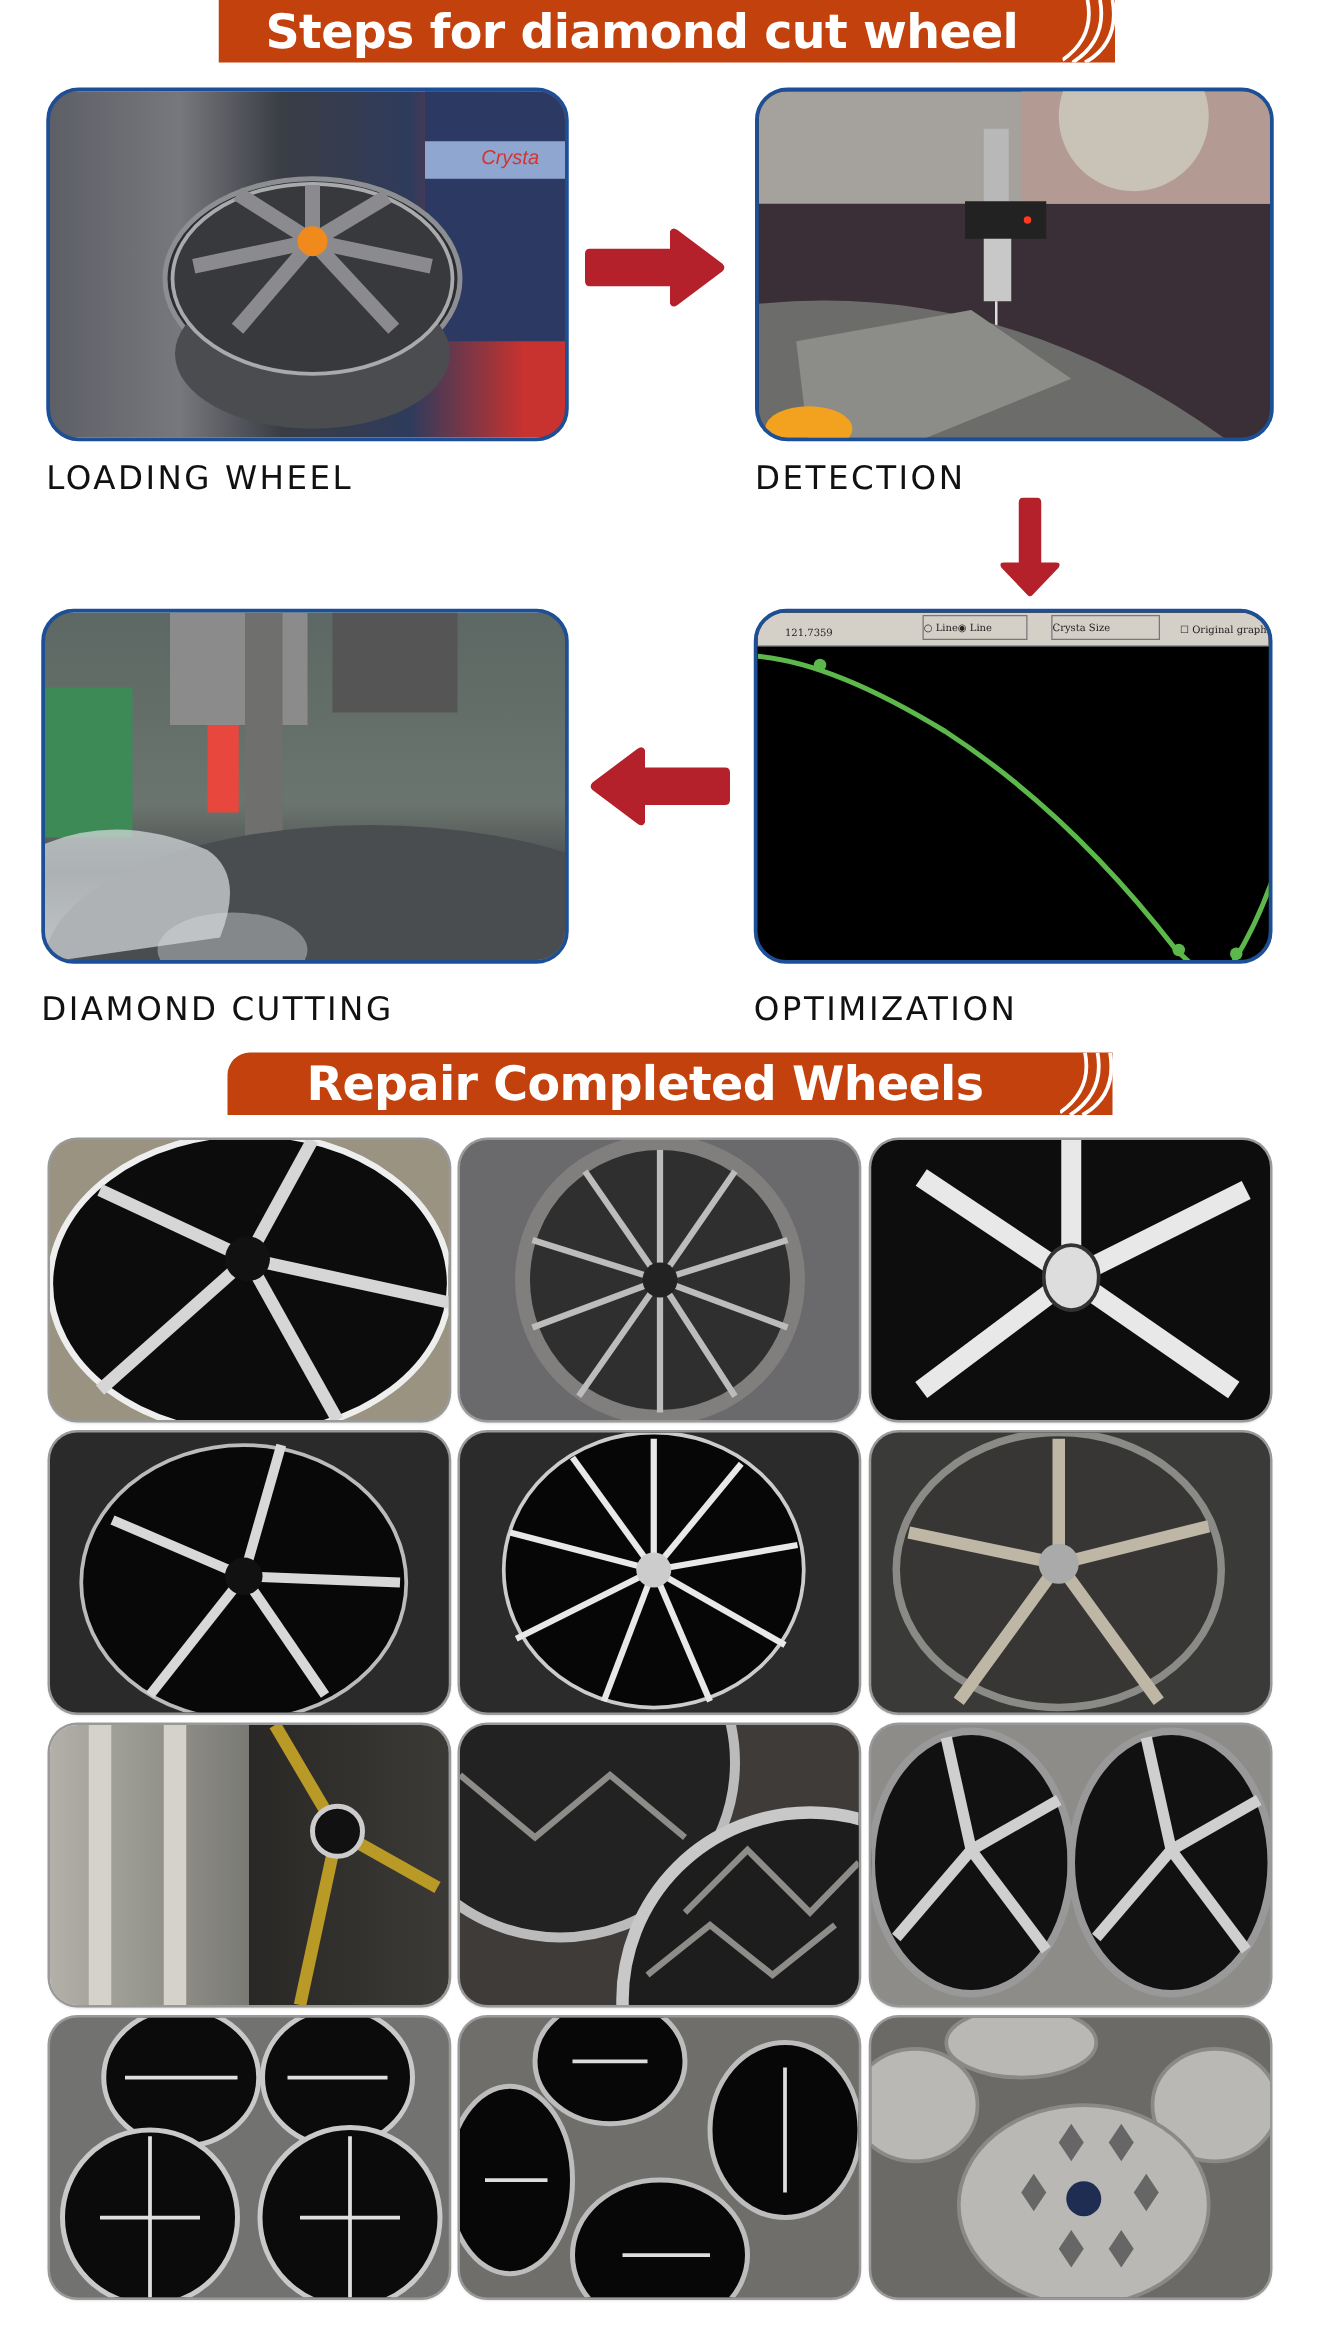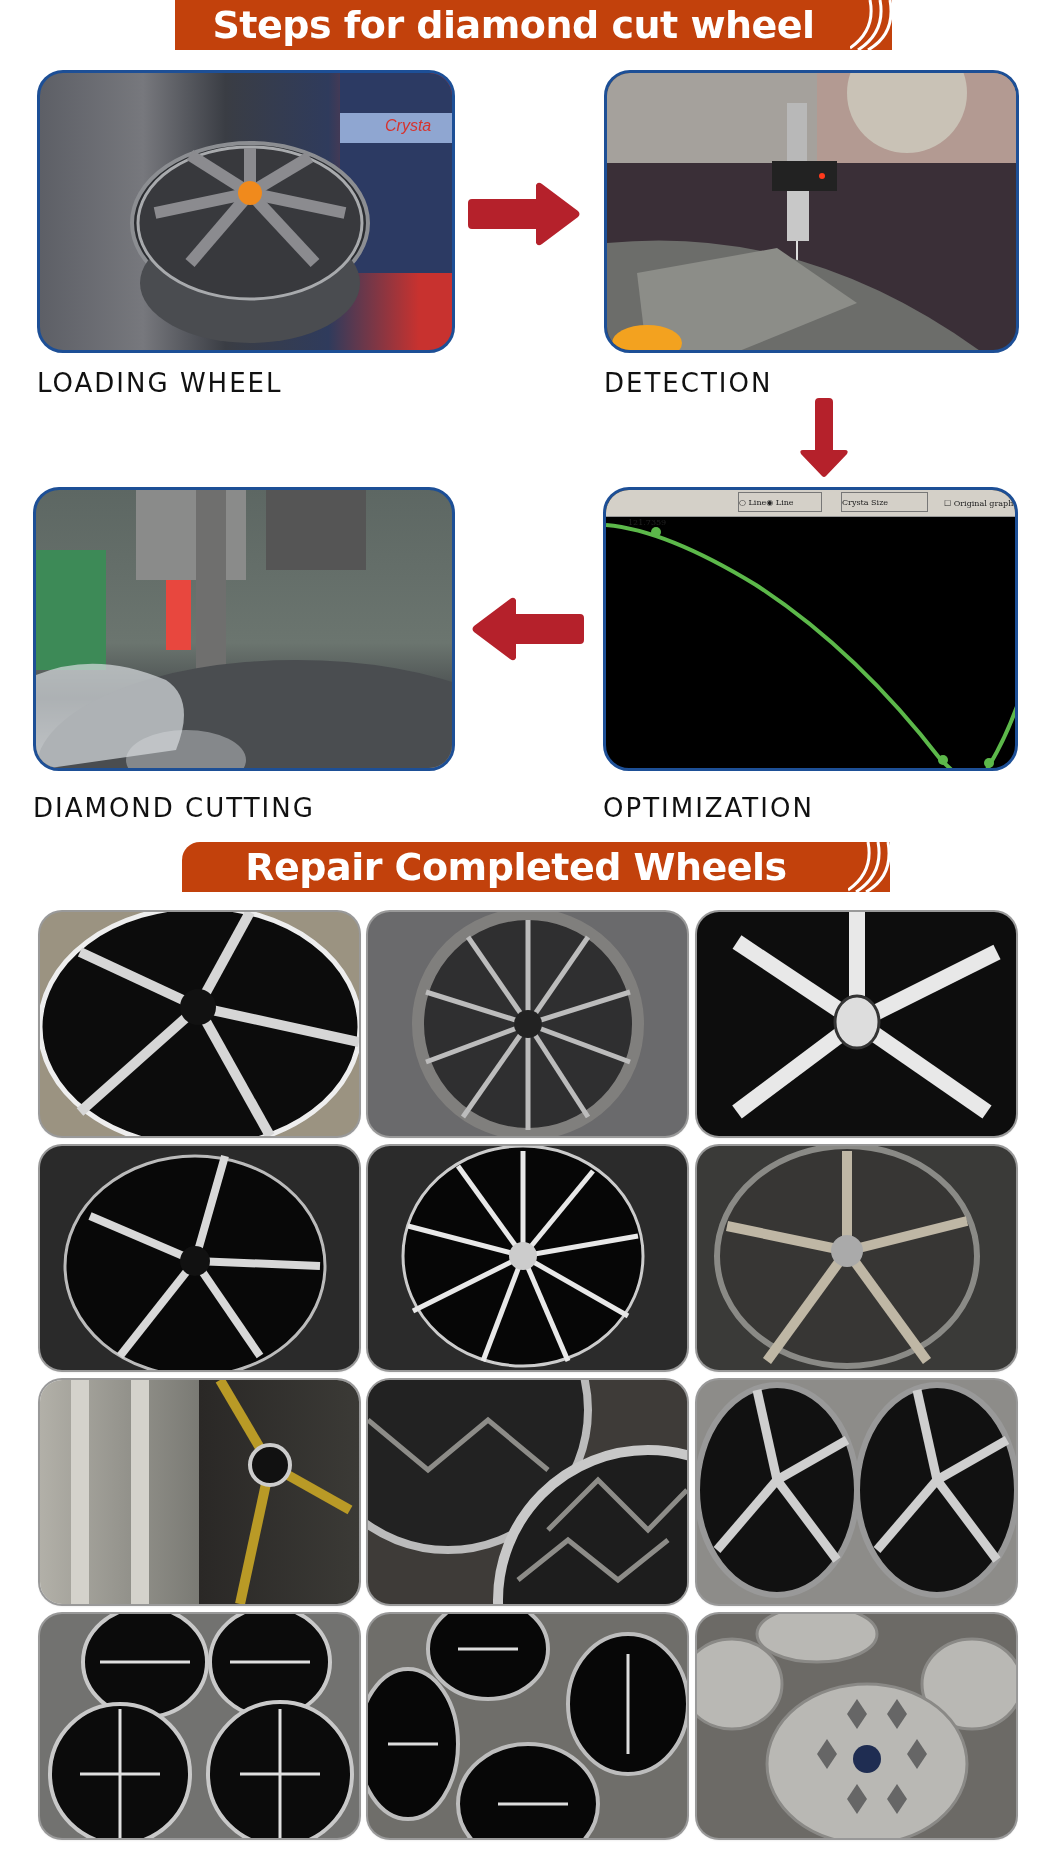--- a/index.html
+++ b/index.html
@@ -70,21 +70,21 @@
   </svg>
 </div>
 <div class="label" style="left:604px;top:368px;width:415px;">DETECTION</div>
 
 <svg class="arrow" style="left:798px;top:398px;" width="52" height="80" viewBox="0 0 52 80">
   <path d="M17 4 Q17 0 21 0 H31 Q35 0 35 4 V52 H47 Q51 52 49 56 L28 78 Q26 80 24 78 L3 56 Q1 52 5 52 H17 Z" fill="#b5212b"></path>
 </svg>
 
 <div class="photo" style="left:603px;top:487px;width:415px;height:284px;background:#000;">
   <div class="opt-bar">
-    <span style="position:absolute;left:22px;top:12px;margin-top:16px;">121.7359</span>
+    <span style="position:absolute;left:22px;top:12px;">121.7359</span>
     <div class="box" style="left:132px;width:84px;">
       <span>○ <span>Line</span></span>
       <span>◉ <span>Line</span></span>
     </div>
     <div class="box" style="left:235px;width:87px;">
       <span>Crysta Size</span>
     </div>
     <span style="position:absolute;left:338px;top:9px;">☐ <span>Original graph</span></span>
   </div>
   <svg width="415" height="284" style="position:absolute;left:0;top:0;">

